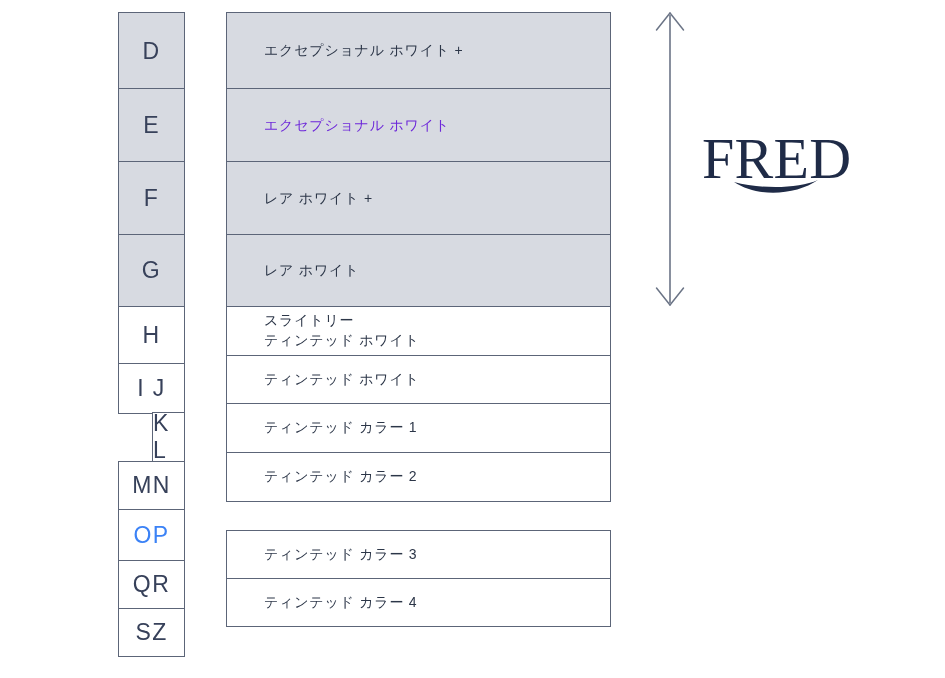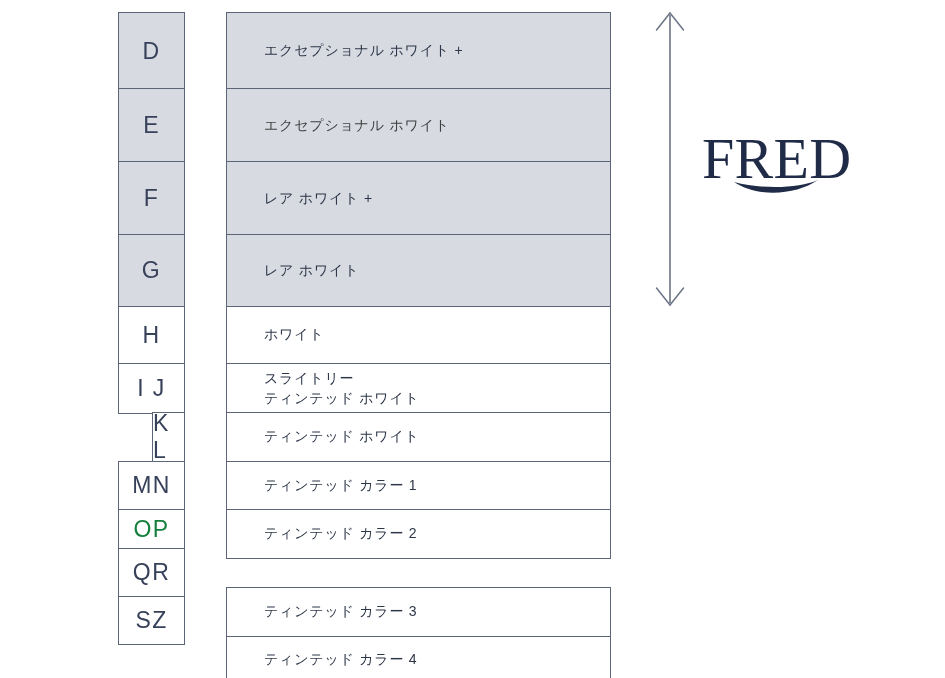--- a/index.html
+++ b/index.html
@@ -141,55 +141,52 @@
     </div>
 
     <div class="cell" style="height: 50px; border-color: rgb(92, 101, 120); background: rgb(255, 255, 255); color: rgb(55, 65, 90); margin-left: 34px;">
       <span>K L</span>
     </div>
 
     <div class="cell" style="height: 50px; border-color: rgb(92, 101, 120); background: rgb(255, 255, 255); color: rgb(55, 65, 90); align-items: center;">
       <span>MN</span>
     </div>
 
-    <div class="cell" style="height: 40px; border-color: rgb(92, 101, 120); background: rgb(255, 255, 255); color: #15803d;">
+    <div class="cell" style="height: 52px; border-color: rgb(92, 101, 120); background: rgb(255, 255, 255); color: #3b82f6;">
       <span>OP</span>
     </div>
 
     <div class="cell" style="height: 50px; border-color: rgb(92, 101, 120); background: rgb(255, 255, 255); color: rgb(55, 65, 90);">
       <span>QR</span>
     </div>
 
     <div class="cell" style="height: 49px; border-color: rgb(92, 101, 120); background: rgb(255, 255, 255); color: rgb(55, 65, 90);">
       <span>SZ</span>
     </div>
 
   </div>
 
   <div class="col" id="label-col">
 
     <div class="cell shaded" style="height: 78px; border-color: rgb(92, 101, 120); background: rgb(215, 218, 225); color: rgb(44, 54, 72);">
       <span class="cell-text">エクセプショナル ホワイト +</span>
     </div>
 
-    <div class="cell shaded" style="height: 74.6px; border-color: rgb(92, 101, 120); background: rgb(215, 218, 225); color: #404040;">
+    <div class="cell shaded" style="height: 74.6px; border-color: rgb(92, 101, 120); background: rgb(215, 218, 225); color: #6d28d9;">
       <span class="cell-text">エクセプショナル ホワイト</span>
     </div>
 
     <div class="cell shaded" style="height: 74.6px; border-color: rgb(92, 101, 120); background: rgb(215, 218, 225); color: rgb(44, 54, 72);">
       <span class="cell-text">レア ホワイト +</span>
     </div>
 
     <div class="cell shaded" style="height: 72.8px; border-color: rgb(92, 101, 120); background: rgb(215, 218, 225); color: rgb(44, 54, 72);">
       <span class="cell-text">レア ホワイト</span>
     </div>
 
-    <div class="cell" style="height: 59px; border-color: rgb(92, 101, 120); background: rgb(255, 255, 255); color: rgb(44, 54, 72);">
-      <span class="cell-text">ホワイト</span>
-    </div>
 
     <div class="cell" style="height: 51px; border-color: rgb(92, 101, 120); background: rgb(255, 255, 255); color: rgb(44, 54, 72);">
       <span class="cell-text">スライトリー
 ティンテッド ホワイト</span>
     </div>
 
     <div class="cell" style="height: 50px; border-color: rgb(92, 101, 120); background: rgb(255, 255, 255); color: rgb(44, 54, 72);">
       <span class="cell-text">ティンテッド ホワイト</span>
     </div>
 

